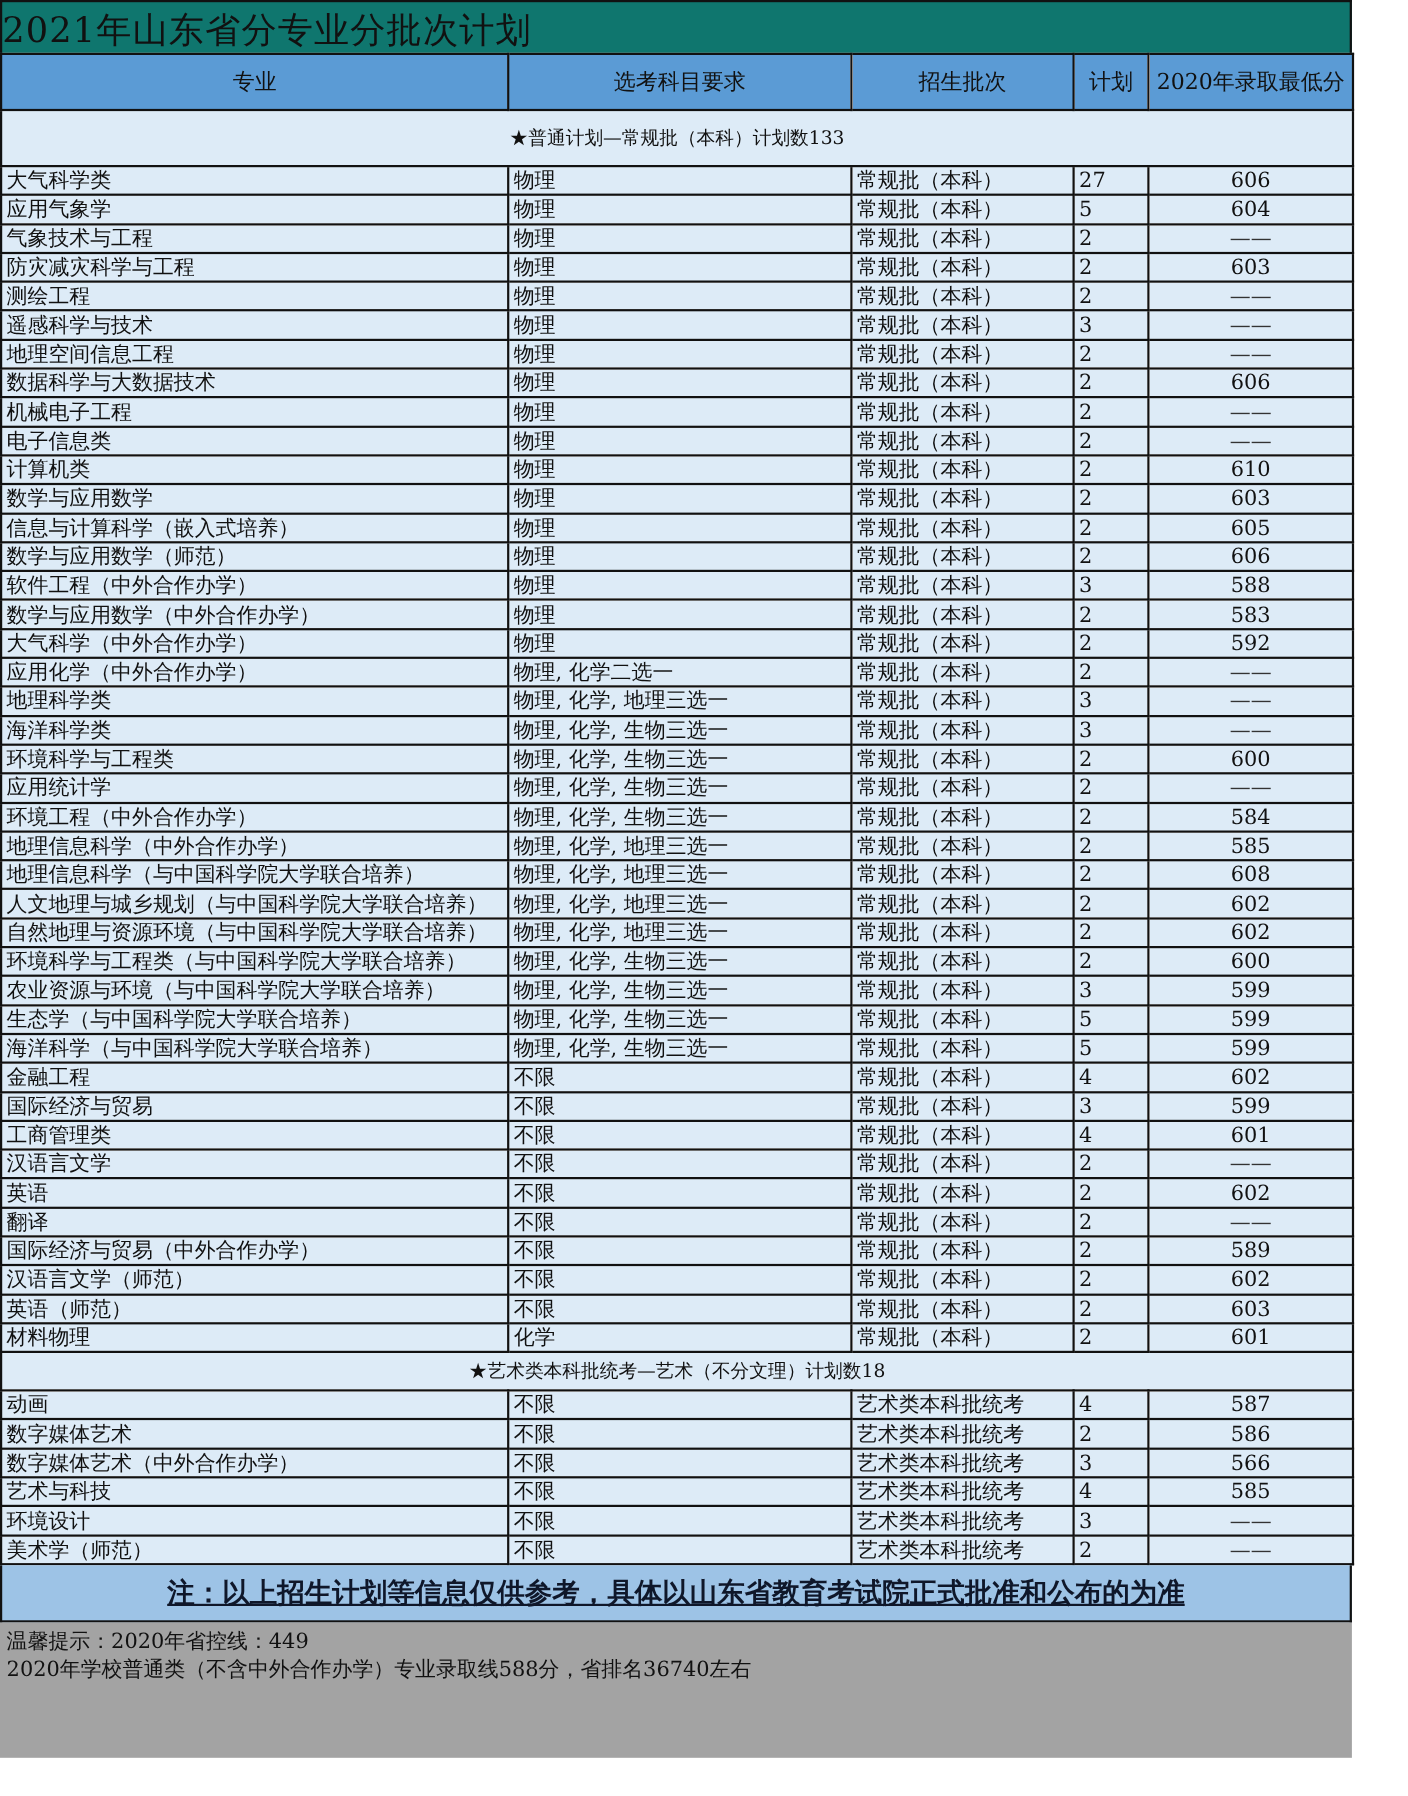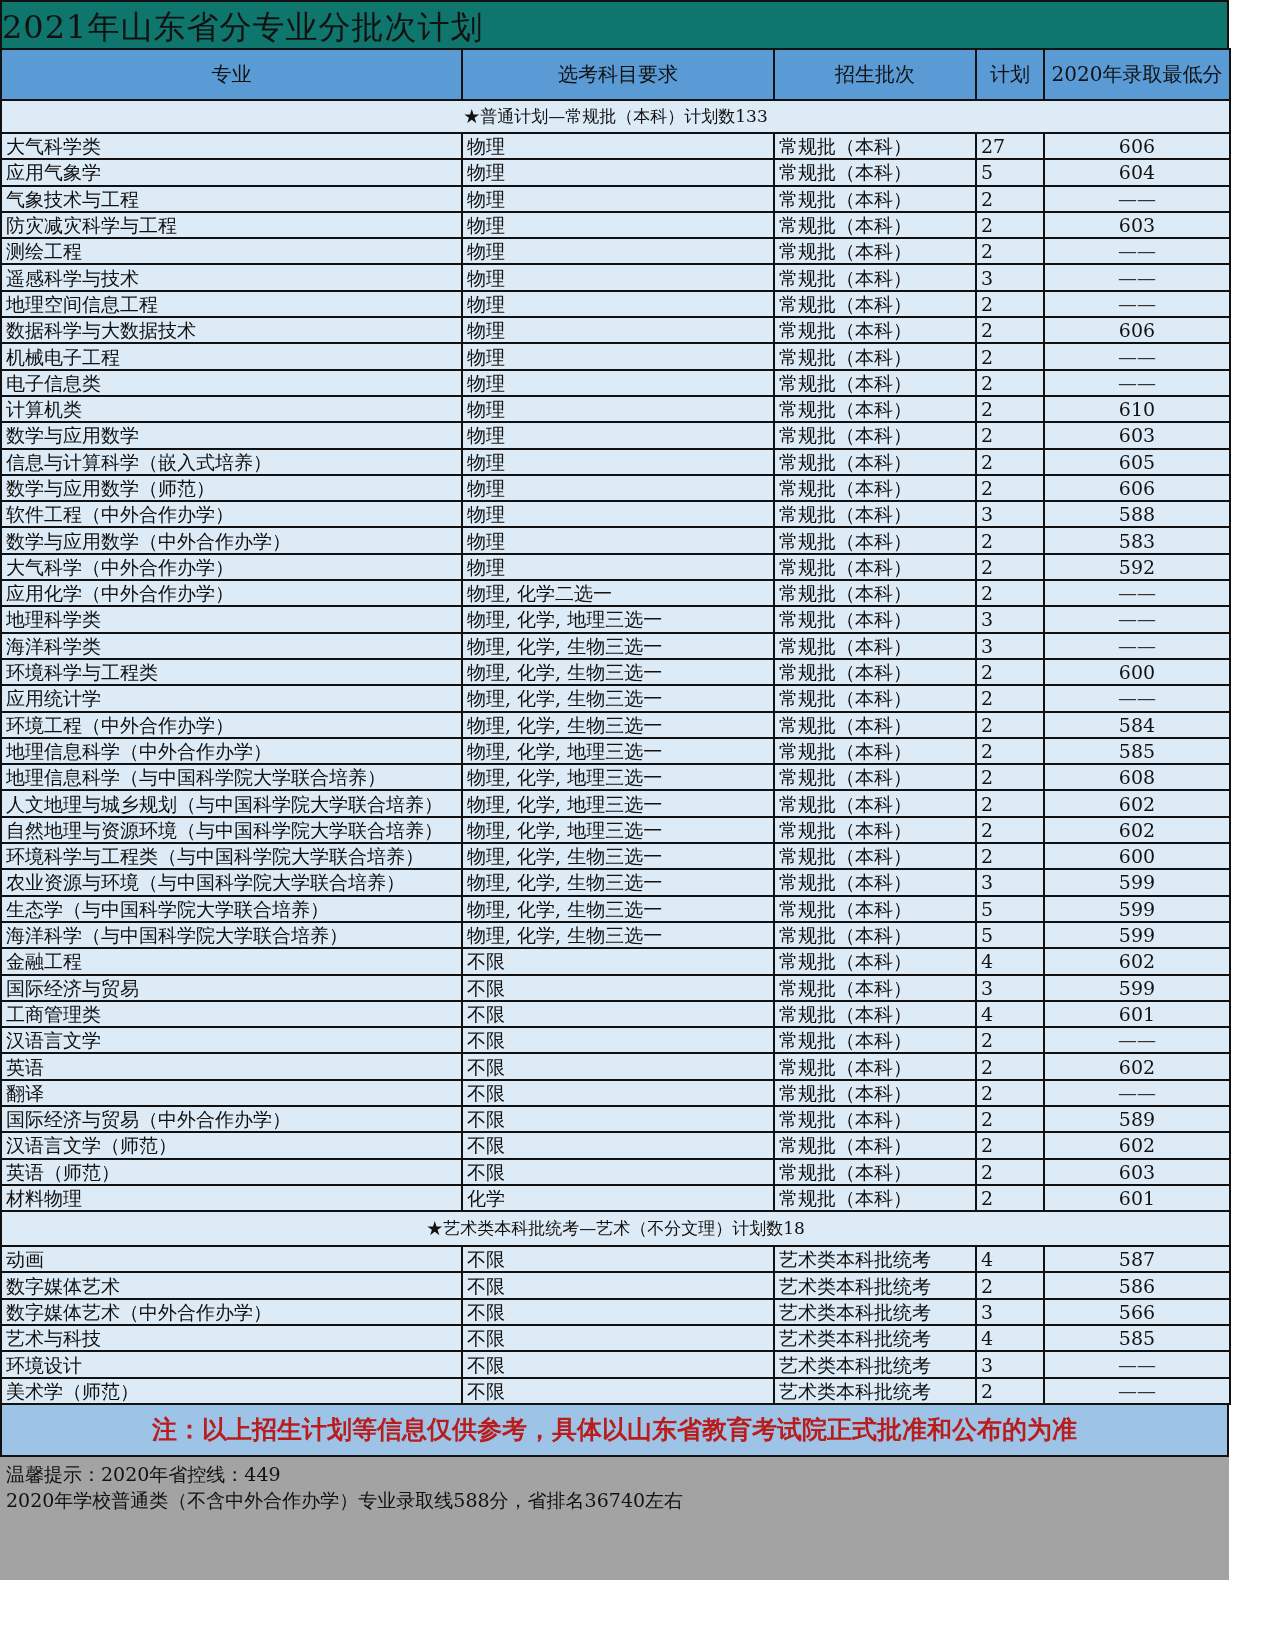--- a/index.html
+++ b/index.html
@@ -3,25 +3,25 @@
 <meta charset="utf-8">
 <style>
   html,body{margin:0;padding:0;}
   body{width:1280px;height:1633px;background:#ffffff;font-family:"DejaVu Serif","Liberation Serif",serif;color:#111;overflow:hidden;}
   .sheet{position:relative;width:1229px;height:1633px;}
   .title{height:48px;border:2px solid #111;border-bottom:none;box-sizing:border-box;text-align:left;font-size:32px;line-height:50px;letter-spacing:1px;color:#111;background:#0f766e;}
   table{border-collapse:collapse;width:1229px;table-layout:fixed;}
   td,th{border:2px solid #111;padding:0 0 0 4px;box-sizing:border-box;white-space:nowrap;overflow:hidden;font-weight:normal;}
   th{background:#5b9bd5;height:51px;font-size:20px;text-align:center;padding:0;color:#111;}
   tr.data td{background:#ddebf7;height:26.3px;font-size:19px;line-height:24px;}
-  tr.section td{background:#ddebf7;height:33px;font-size:17px;text-align:center;padding:0;}
+  tr.section td{background:#ddebf7;height:51px;font-size:17px;text-align:center;padding:0;}
   tr.section.art td{height:35px;}
   td.score{text-align:center;padding:0;}
   td.score.dash{color:#333;}
-  .note{background:#9dc3e6;height:52px;border:2px solid #111;border-top:none;box-sizing:border-box;text-align:center;font-size:25px;line-height:50px;font-weight:bold;color:#b91c1c;}
+  .note{background:#9dc3e6;height:52px;border:2px solid #111;border-top:none;box-sizing:border-box;text-align:center;font-size:25px;line-height:50px;font-weight:bold;color:#0f172a;text-decoration:underline;}
   .tip{background:#a3a3a3;height:123px;padding:4px 6px;box-sizing:border-box;font-size:19px;line-height:26px;color:#111;}
   .col1{width:461px;}.col2{width:312px;}.col3{width:202px;}.col4{width:68px;}.col5{width:186px;}
 </style>
 </head>
 <body>
 
 <div class="sheet">
   <div class="title">2021年山东省分专业分批次计划</div>
   <table>
     <colgroup>

